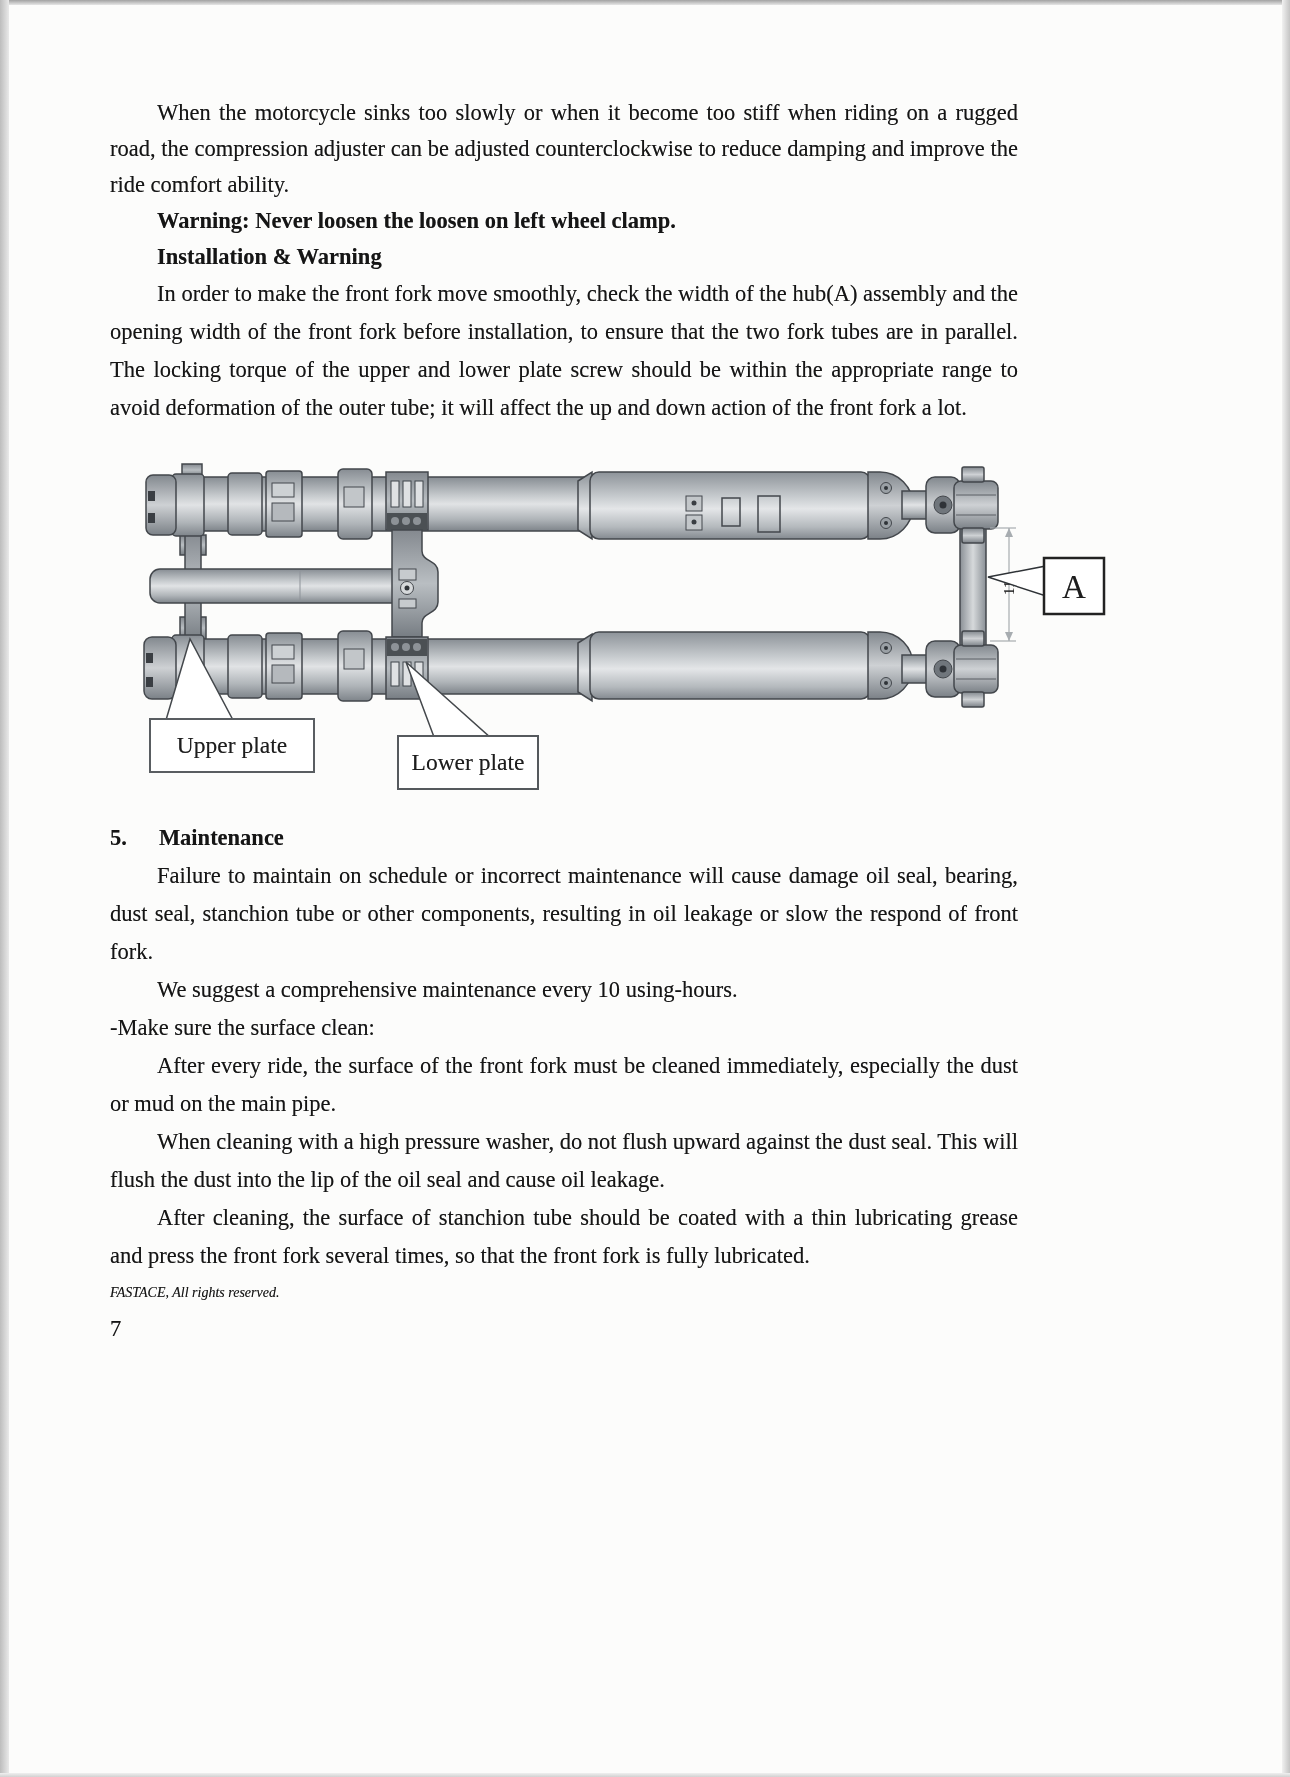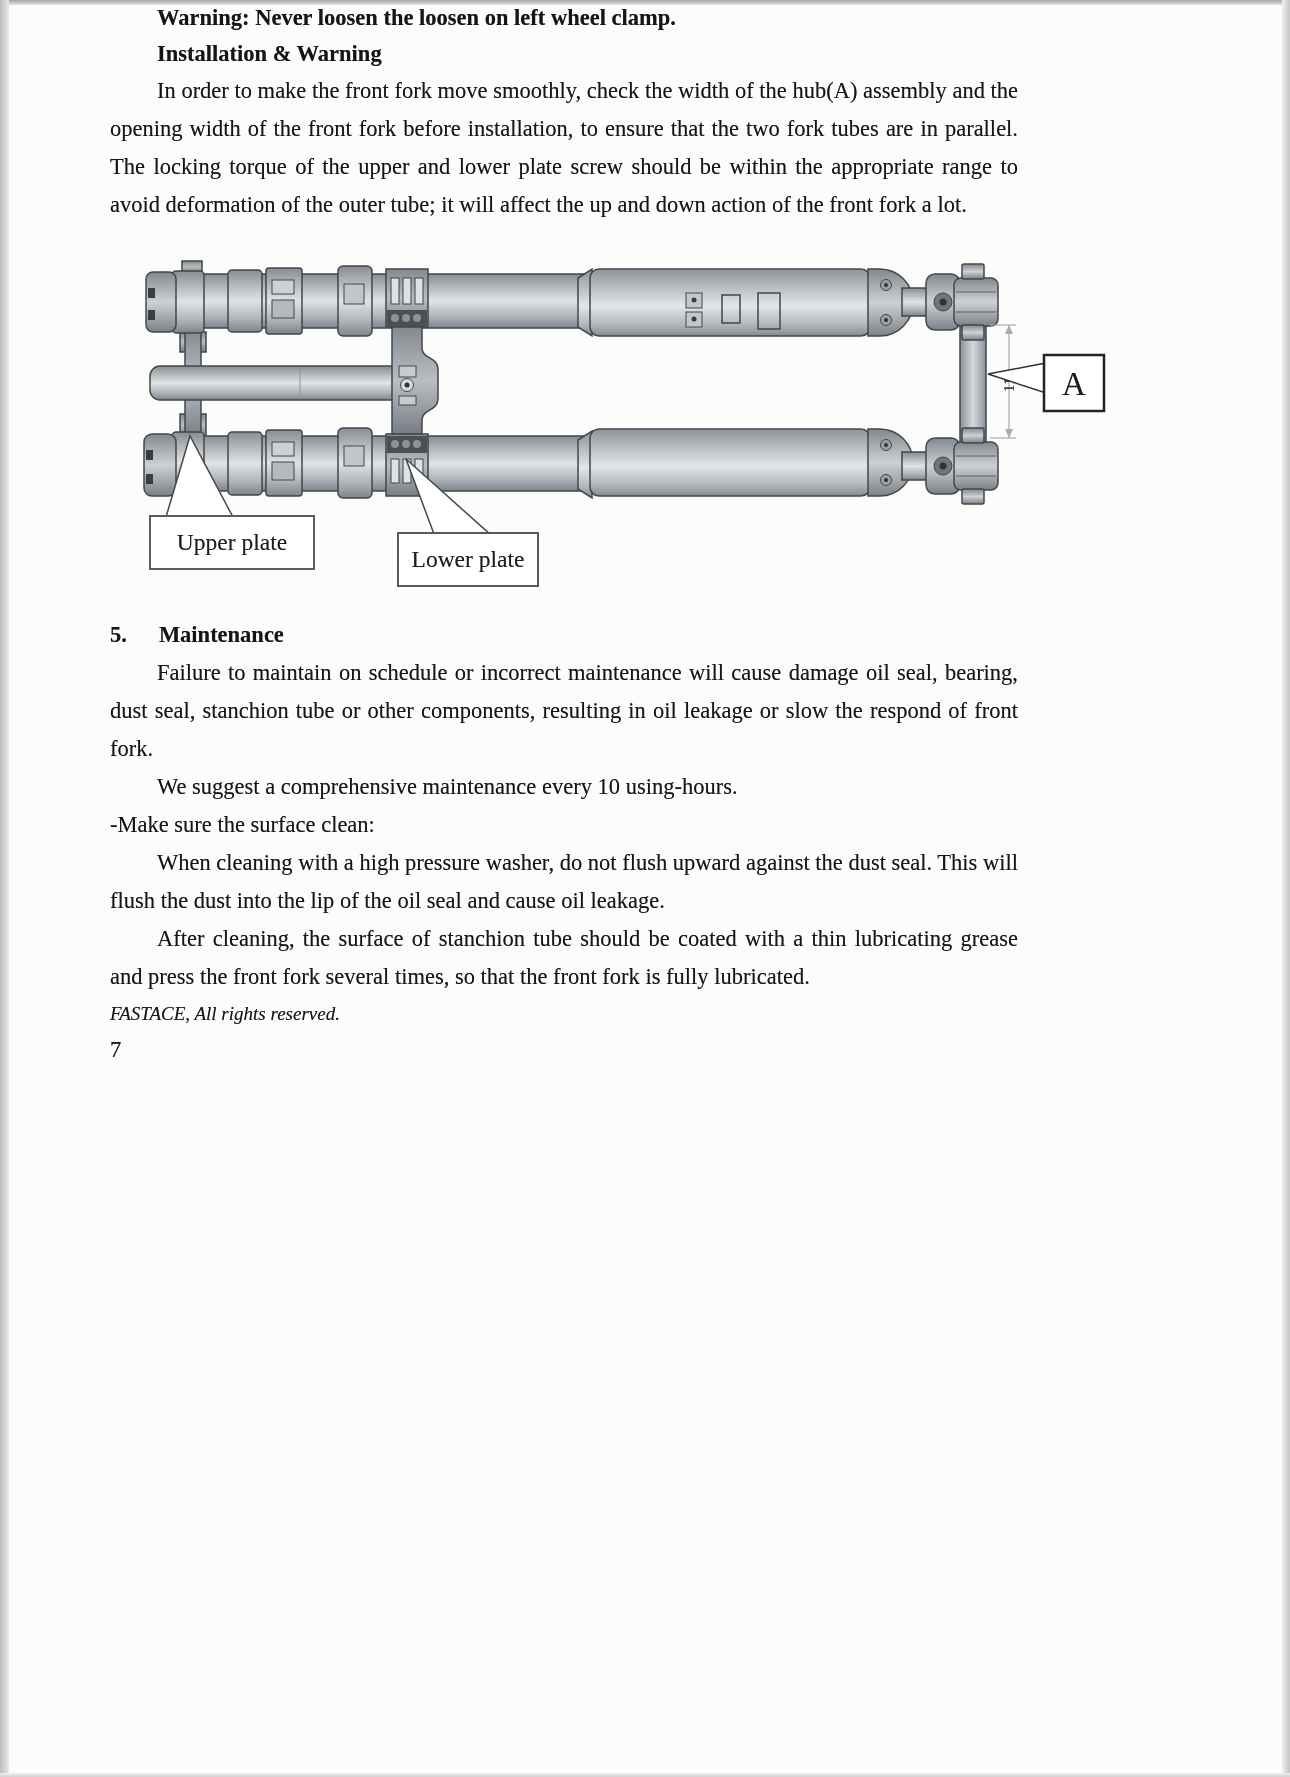--- a/index.html
+++ b/index.html
@@ -23,35 +23,36 @@
   .p-first{padding-top:95px;}
   .warning{margin-top:10px;font-weight:bold;}
   .h-install{margin-top:42px;font-weight:bold;text-indent:47px;}
   .p-install{line-height:38px !important;}
   .p-torque{line-height:36px;}
   .diagram-block{height:392px;position:relative;}
   .diagram-block svg{position:absolute;left:-110px;top:4px;}
   .h-maint{font-weight:bold;line-height:38px !important;}
   .h-maint .mt{margin-left:32px;}
   .p-maint{line-height:38px !important;}
-  .footer-copy{margin-top:46px;text-align:right !important;font-style:italic;font-size:19px;}
+  .footer-copy{margin-top:46px;text-align:right !important;font-style:italic;font-size:14px;}
   .page-num{margin-top:12px;text-align:center !important;}
   svg text{font-family:"Liberation Serif",serif;fill:#1d1d1d;}
   .svg-stroke{stroke:#43474c;stroke-width:1.5;}
 </style>
 </head>
 <body>
 
 <div class="page">
   <div class="edge-top"></div>
   <div class="edge-left"></div>
   <div class="edge-right"></div>
   <div class="edge-bottom"></div>
 
   <div class="content">
+    <p class="indent p-first">When the motorcycle sinks too slowly or when it become too stiff when riding on a rugged road, the compression adjuster can be adjusted counterclockwise to reduce damping and improve the ride comfort ability.</p>
     <p class="indent warning">Warning: Never loosen the loosen on left wheel clamp.</p>
     <p class="h-install">Installation &amp; Warning</p>
     <p class="indent p-install">In order to make the front fork move smoothly, check the width of the hub(A) assembly and the opening width of the front fork before installation, to ensure that the two fork tubes are in parallel. The locking torque of the upper and lower plate screw should be within the appropriate range to avoid deformation of the outer tube; it will affect the up and down action of the front fork a lot.</p>
 
     <div class="diagram-block">
       <svg width="1290" height="392" viewBox="0 0 1290 392">
         <defs>
           <linearGradient id="gTube" x1="0" y1="0" x2="0" y2="1">
             <stop offset="0" stop-color="#878d93"></stop>
               <stop offset="0.35" stop-color="#c7cbce"></stop>
@@ -234,19 +235,20 @@
           <rect x="398" y="305" width="140" height="53" fill="#ffffff" stroke="#55595d" stroke-width="2"></rect>
           <text x="468" y="339" text-anchor="middle" font-size="23.5">Lower plate</text>
         </g>
       </svg>
     </div>
 
     <p class="h-maint"><span>5.</span><span class="mt">Maintenance</span></p>
     <p class="indent p-maint">Failure to maintain on schedule or incorrect maintenance will cause damage oil seal, bearing, dust seal, stanchion tube or other components, resulting in oil leakage or slow the respond of front fork.</p>
     <p class="indent p-maint">We suggest a comprehensive maintenance every 10 using-hours.</p>
     <p class="p-maint">-Make sure the surface clean:</p>
+    <p class="indent p-maint">After every ride, the surface of the front fork must be cleaned immediately, especially the dust or mud on the main pipe.</p>
     <p class="indent p-maint">When cleaning with a high pressure washer, do not flush upward against the dust seal. This will flush the dust into the lip of the oil seal and cause oil leakage.</p>
     <p class="indent p-maint">After cleaning, the surface of stanchion tube should be coated with a thin lubricating grease and press the front fork several times, so that the front fork is fully lubricated.</p>
 
     <p class="footer-copy">FASTACE, All rights reserved.</p>
     <p class="page-num">7</p>
   </div>
 </div>
 
 </body></html>

